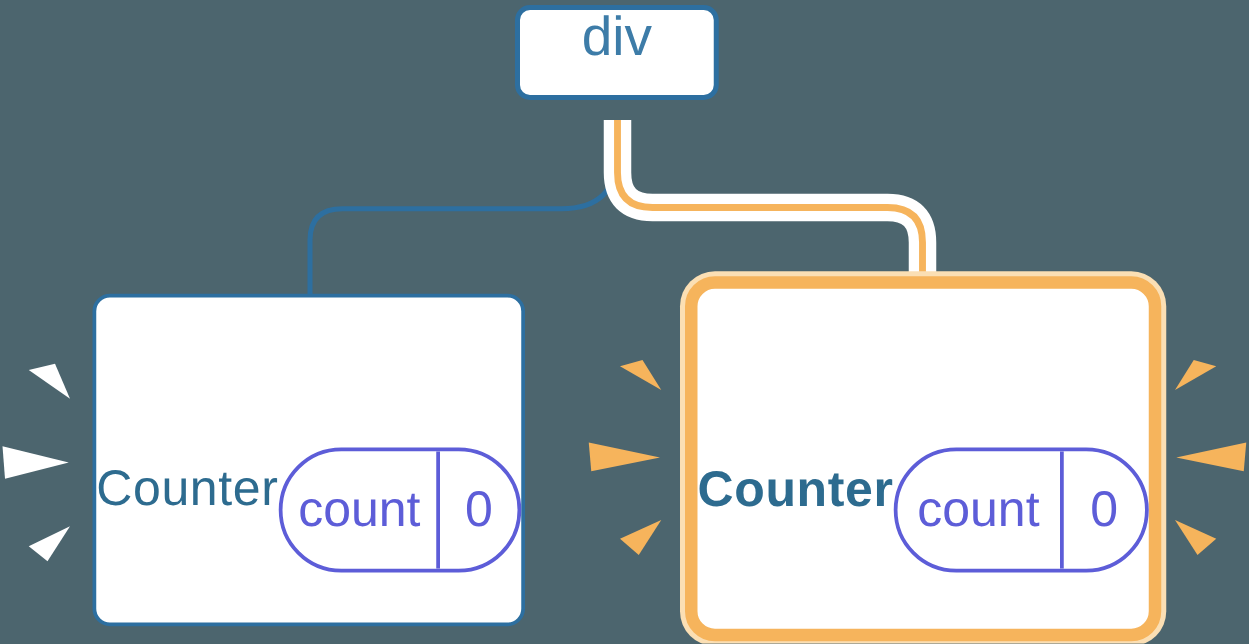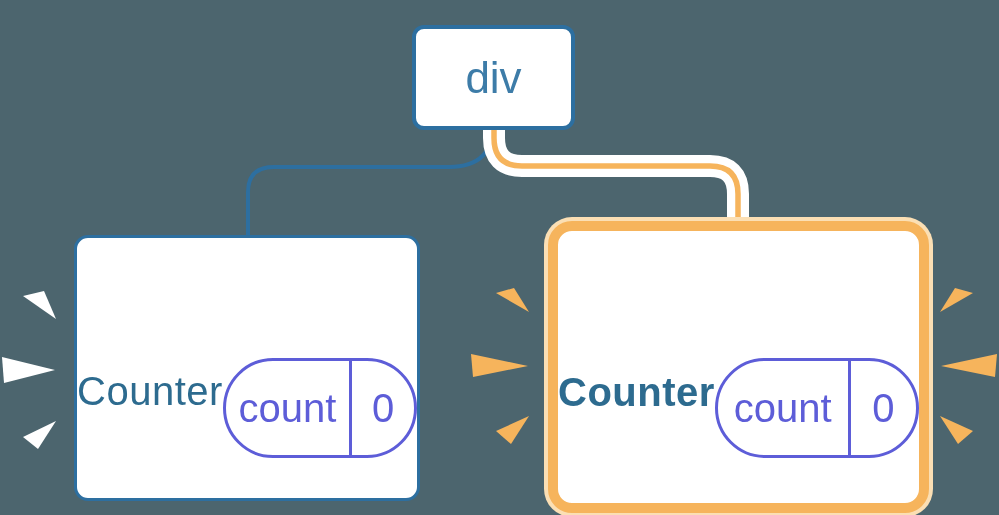--- a/index.html
+++ b/index.html
@@ -14,24 +14,24 @@
   }
   html,body{margin:0;padding:0;background:var(--background);}
   .stage{
     position:relative;width:999px;height:515px;overflow:hidden;
     background:var(--background);
     font-family:"Liberation Sans",sans-serif;
   }
   .stage svg.layer{position:absolute;left:0;top:0;}
 
   .node{
-    position:absolute;left:412px;top:4px;width:163px;height:105px;
+    position:absolute;left:412px;top:4px;width:163px;height:76px;
     box-sizing:border-box;background:var(--white);
     border:4px solid var(--steel-blue);border-radius:12px;
-    display:flex;align-items:center;justify-content:center;margin-top:21px;
+    display:flex;justify-content:center;
   }
   .node .node-label{
     font-size:44px;line-height:1;color:var(--node-text-blue);
   }
 
   .card{
     position:absolute;box-sizing:border-box;background:var(--white);
     display:flex;align-items:center;
   }
   .card-left{

